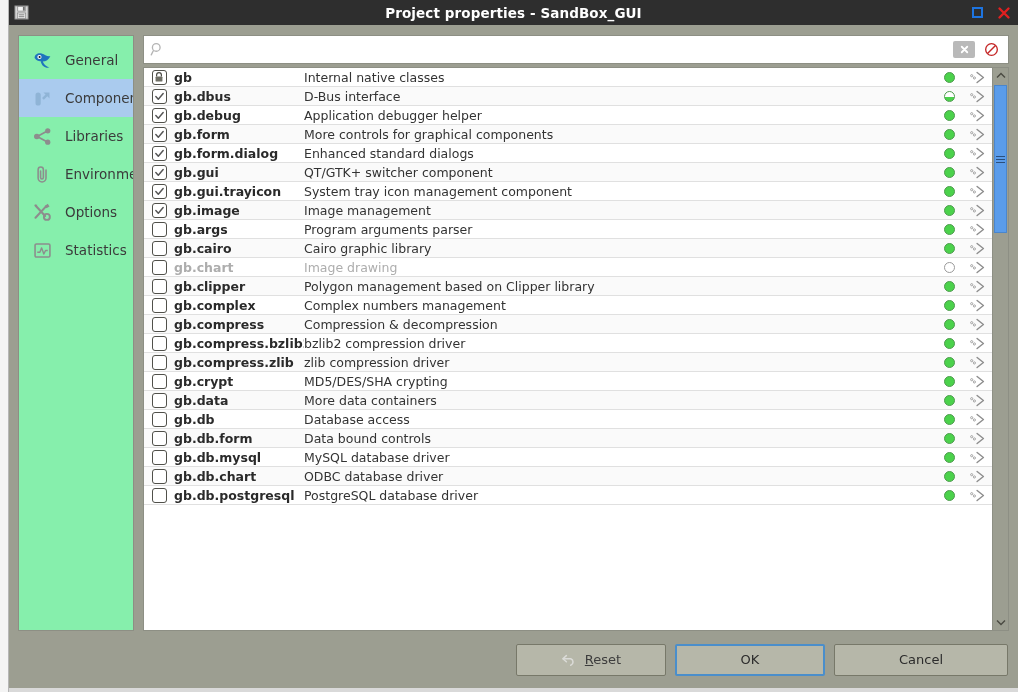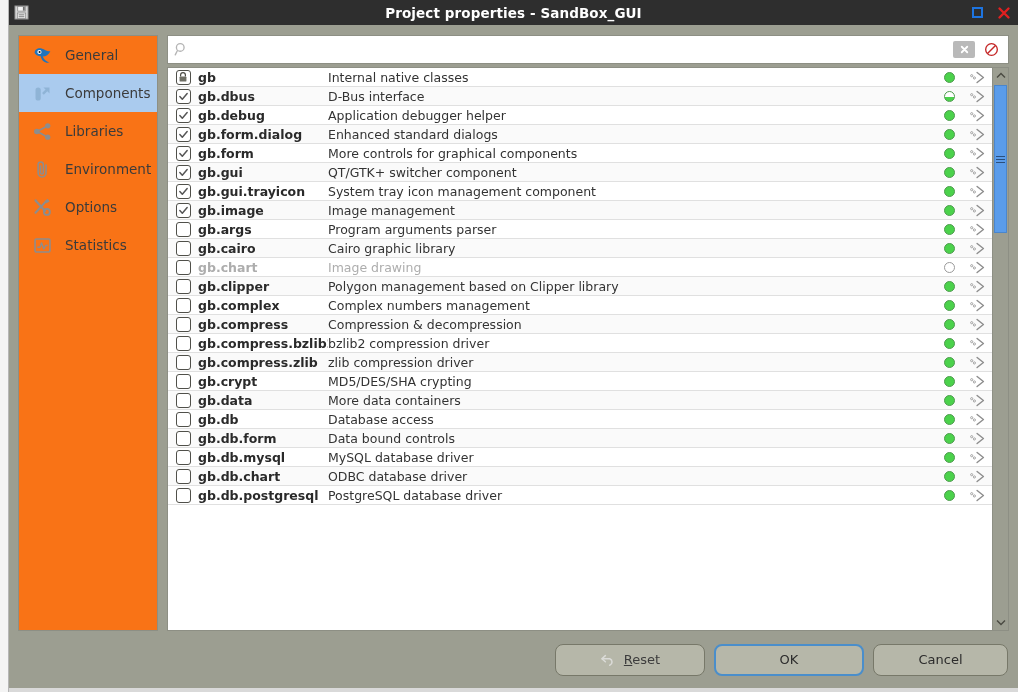--- a/index.html
+++ b/index.html
@@ -72,24 +72,25 @@
   #body {
     flex: 1;
     display: flex;
     padding: 10px 9px 0 9px;
     gap: 9px;
     min-height: 0;
   }
 
   
   #sidebar {
-    width: 140px;
-    background: #f97316;
+    width: 116px;
+    background: #86efac;
     border: 1px solid #8d8f84;
     flex: none;
+    padding-top: 5px;
     overflow: hidden;
   }
   .side-item {
     display: flex; align-items: center;
     height: 38px;
     padding-left: 12px;
     gap: 12px;
     cursor: pointer;
     color: #3b3b3b;
     font-size: 13.5px;
@@ -213,31 +214,31 @@
   #footer {
     height: 57px; flex: none;
     display: flex; align-items: center; justify-content: flex-end;
     gap: 9px;
     padding: 0 10px;
   }
   .btn {
     height: 32px;
     background: #b6b7a9;
     border: 1px solid #777869;
-    border-radius: 8px;
+    border-radius: 2px;
     color: #2c2c2c;
     font-size: 13px;
     font-family: "DejaVu Sans", sans-serif;
     display: flex; align-items: center; justify-content: center;
     gap: 8px;
     cursor: pointer;
   }
   #btn-reset { width: 150px; color: #3d3d3d; }
   #btn-ok { width: 150px; border: 2px solid #4a8ecb; }
-  #btn-cancel { width: 135px; }
+  #btn-cancel { width: 174px; }
   .accesskey { text-decoration: underline; }
   .undo-ico { opacity: .75; display:flex; }
 </style>
 </head>
 <body>
 
 <div id="desktop">
   <div id="bg-window-sliver"></div>
 
   <div id="window">
@@ -427,43 +428,43 @@
                 </div>
               </div>
               <div class="row">
                 <div class="cell-check">
                   <span class="cbox">
                     <svg width="11" height="11" viewBox="0 0 12 12">
                       <path d="M2 6 L4.7 9 L10 2.8" fill="none" stroke="#555" stroke-width="1.6" stroke-linecap="round" stroke-linejoin="round"></path>
                     </svg>
                   </span>
                 </div>
-                <div class="cell-name">gb.form.dialog</div>
-                <div class="cell-desc">Enhanced standard dialogs</div>
+                <div class="cell-name">gb.form</div>
+                <div class="cell-desc">More controls for graphical components</div>
                 <div class="cell-state">
                   <span class="dot full"></span>
                 </div>
                 <div class="cell-arrow">
                   <svg width="18" height="13" viewBox="0 0 20 14">
                     <circle cx="3" cy="5" r="1.2" fill="none" stroke="#9a9a9a" stroke-width="1"></circle>
                     <circle cx="6" cy="7.5" r="1.2" fill="none" stroke="#9a9a9a" stroke-width="1"></circle>
                     <path d="M9 1.5 L16 7 L9 12.5" fill="none" stroke="#8d8d8d" stroke-width="1.6" stroke-linecap="round" stroke-linejoin="round"></path>
                   </svg>
                 </div>
               </div>
               <div class="row">
                 <div class="cell-check">
                   <span class="cbox">
                     <svg width="11" height="11" viewBox="0 0 12 12">
                       <path d="M2 6 L4.7 9 L10 2.8" fill="none" stroke="#555" stroke-width="1.6" stroke-linecap="round" stroke-linejoin="round"></path>
                     </svg>
                   </span>
                 </div>
-                <div class="cell-name">gb.form</div>
-                <div class="cell-desc">More controls for graphical components</div>
+                <div class="cell-name">gb.form.dialog</div>
+                <div class="cell-desc">Enhanced standard dialogs</div>
                 <div class="cell-state">
                   <span class="dot full"></span>
                 </div>
                 <div class="cell-arrow">
                   <svg width="18" height="13" viewBox="0 0 20 14">
                     <circle cx="3" cy="5" r="1.2" fill="none" stroke="#9a9a9a" stroke-width="1"></circle>
                     <circle cx="6" cy="7.5" r="1.2" fill="none" stroke="#9a9a9a" stroke-width="1"></circle>
                     <path d="M9 1.5 L16 7 L9 12.5" fill="none" stroke="#8d8d8d" stroke-width="1.6" stroke-linecap="round" stroke-linejoin="round"></path>
                   </svg>
                 </div>

